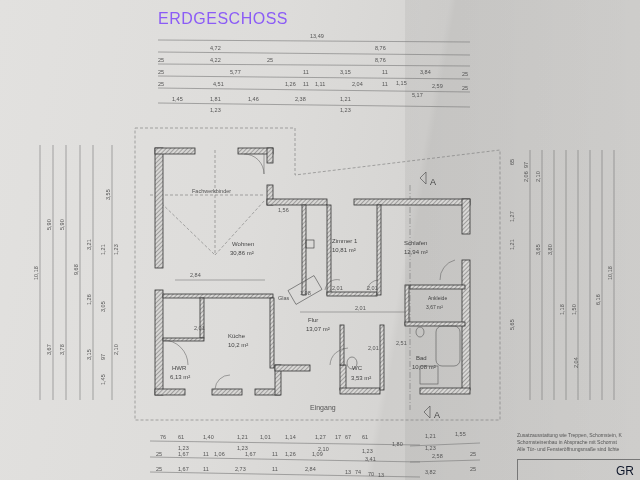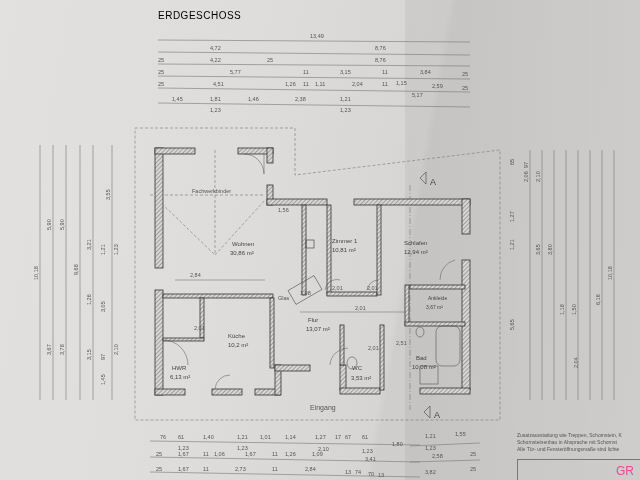--- a/index.html
+++ b/index.html
@@ -1,27 +1,27 @@
 <!DOCTYPE html>
 <html><head>
 <meta charset="utf-8">
 <style>
   html,body{margin:0;padding:0;}
   body{width:640px;height:480px;overflow:hidden;position:relative;
        background:linear-gradient(100deg,#e2e1df 0%,#dddcda 40%,#d6d5d3 62%,#cfcecc 63%,#d2d1cf 100%);
        font-family:"Liberation Sans",sans-serif;color:#3a3a3a;}
   .fold{position:absolute;left:405px;top:0;width:235px;height:480px;
         background:linear-gradient(90deg,rgba(0,0,0,0.05),rgba(0,0,0,0.02));}
-  .title{position:absolute;left:158px;top:10px;font-size:10px;letter-spacing:0.5px;color:#000000;}
+  .title{position:absolute;left:158px;top:10px;font-size:16px;letter-spacing:0.5px;color:#8b5cf6;}
   svg{position:absolute;left:0;top:0;}
   .dim{font-size:5.5px;fill:#555;font-family:"Liberation Sans",sans-serif;}
   .room{font-size:6px;fill:#444;font-family:"Liberation Sans",sans-serif;}
   .notes{position:absolute;left:517px;top:432px;font-size:5px;line-height:7px;color:#555;width:130px;white-space:nowrap;overflow:hidden;}
   .stamp{position:absolute;left:517px;top:459px;width:140px;height:30px;border:1px solid #777;}
-  .stamp span{position:absolute;left:98px;top:4px;font-size:12px;color:#ec4899;}
+  .stamp span{position:absolute;left:98px;top:4px;font-size:12px;color:#0f172a;}
 </style>
 </head>
 <body>
 
 <div class="fold"></div>
 <div class="title">ERDGESCHOSS</div>
 
 <svg width="640" height="480" viewBox="0 0 640 480">
   <defs>
     <pattern id="hatch" width="3" height="3" patternUnits="userSpaceOnUse" patternTransform="rotate(45)">

